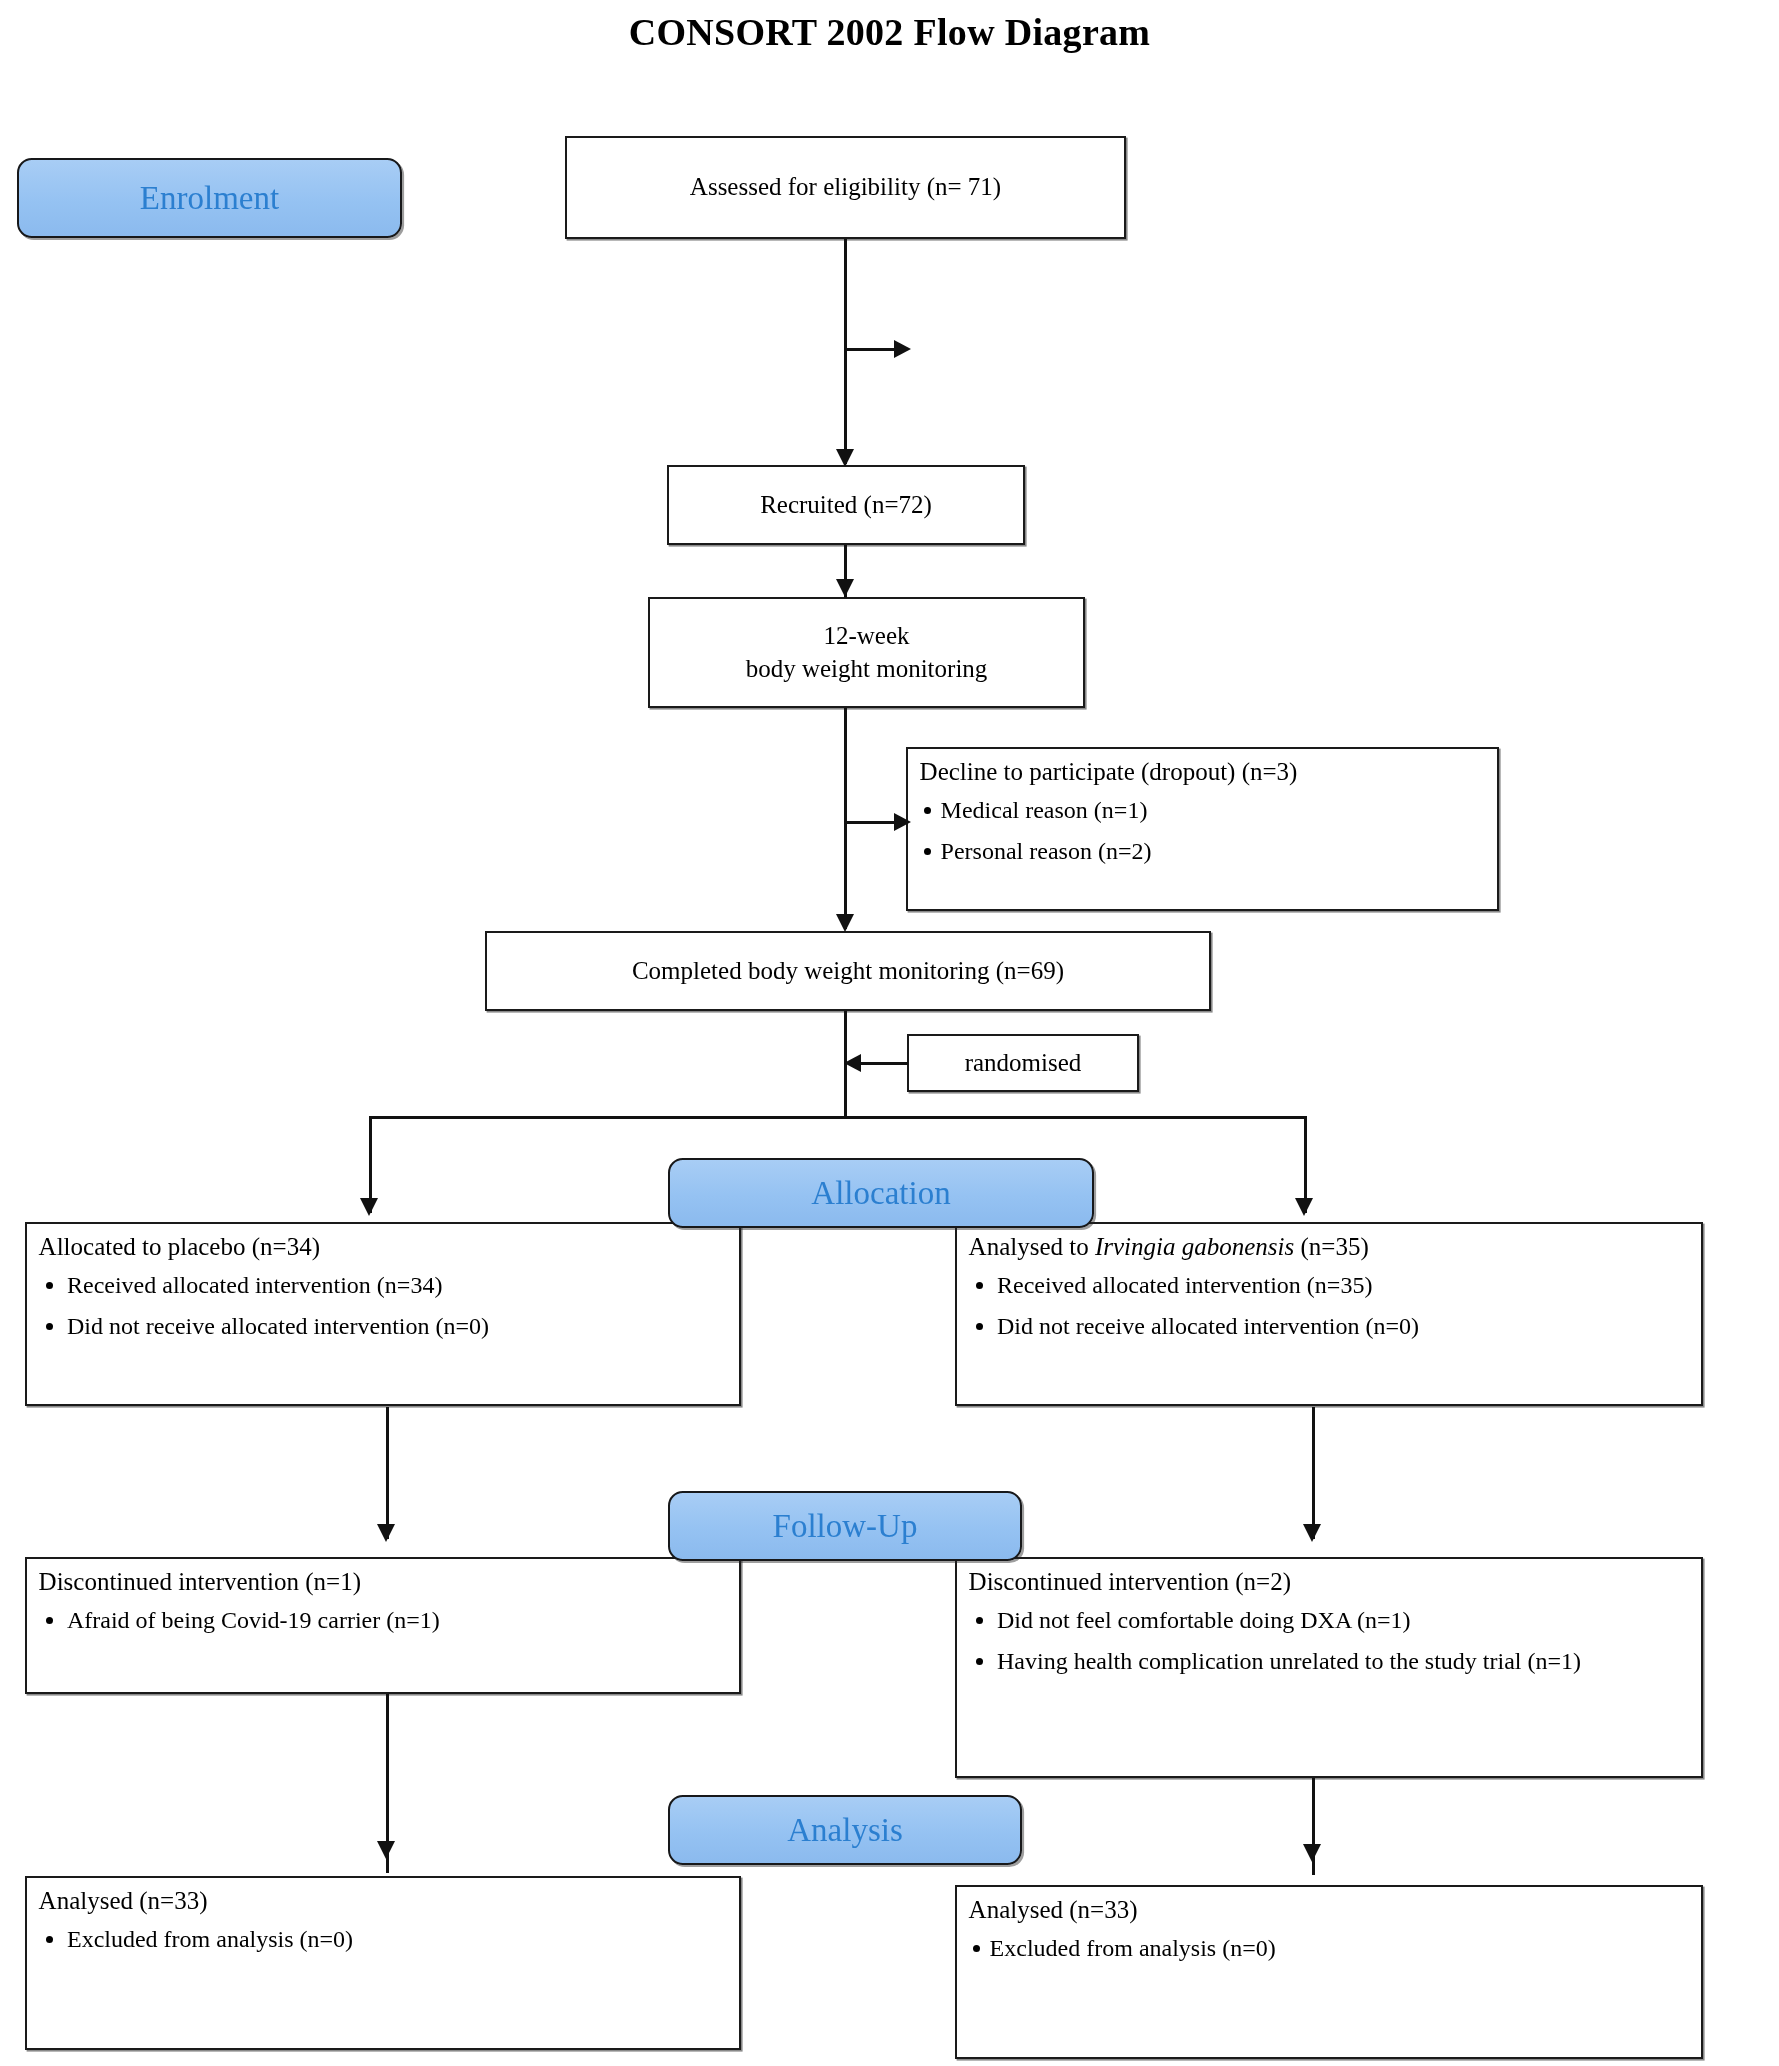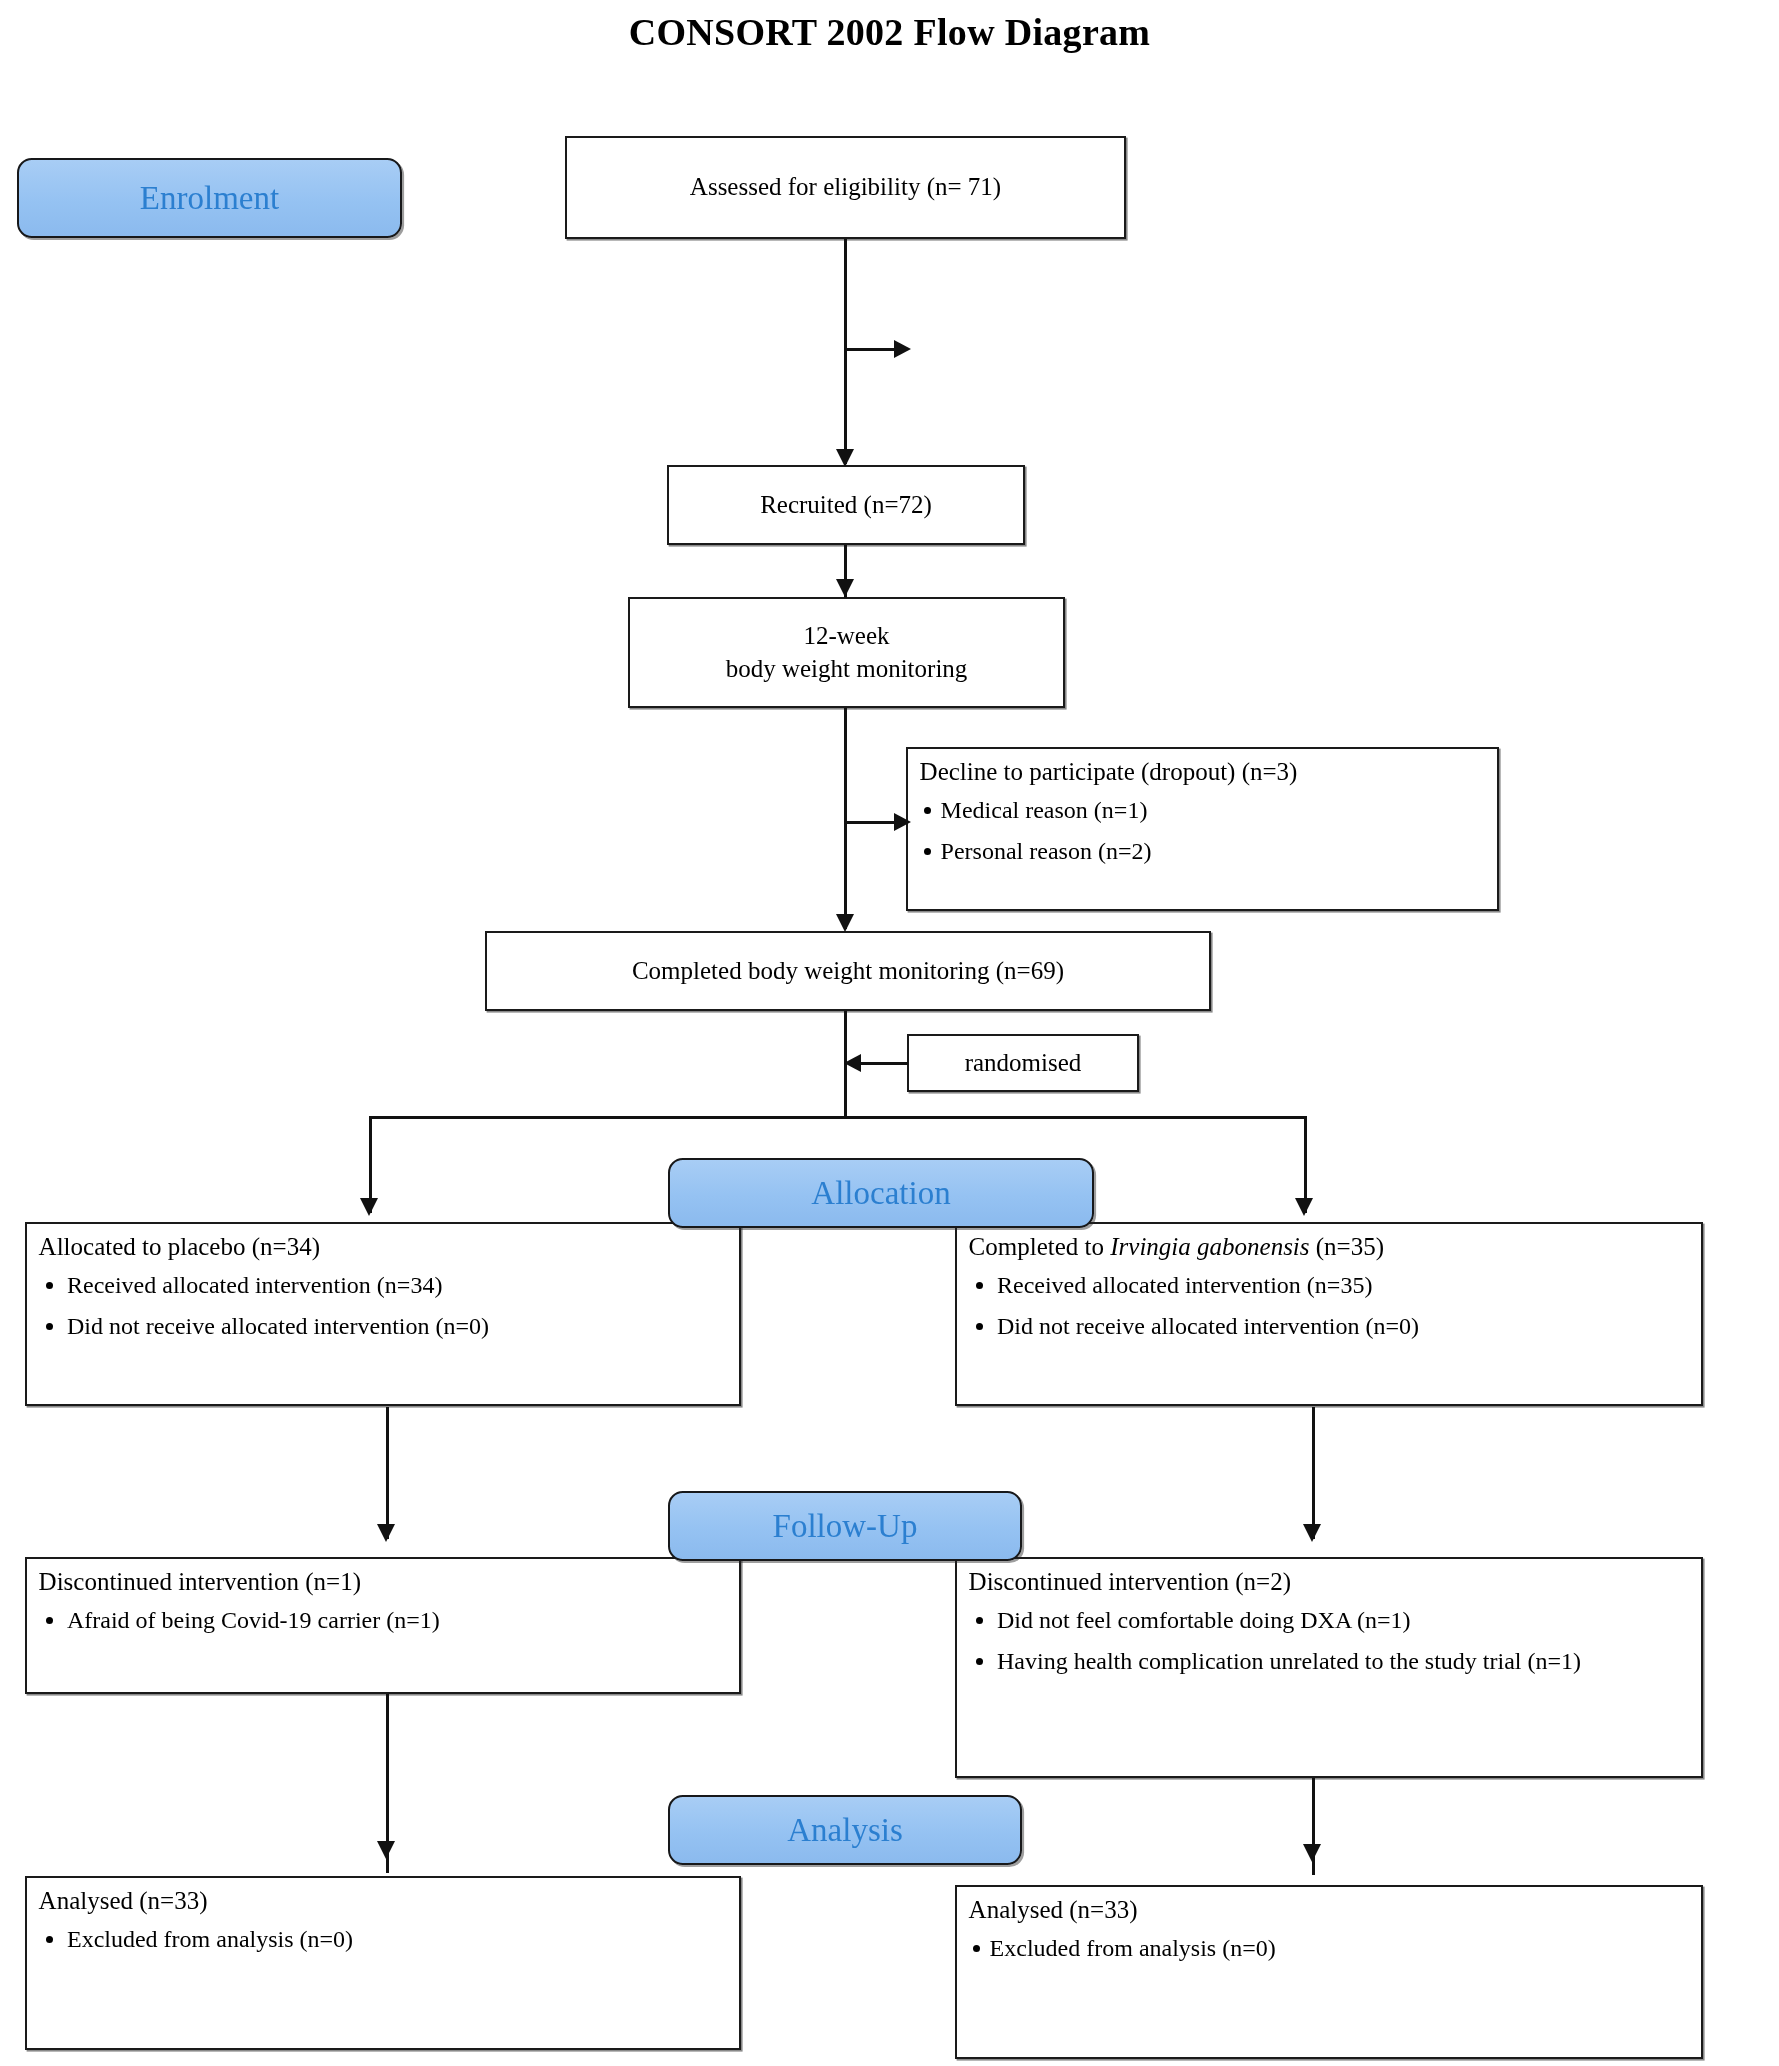--- a/index.html
+++ b/index.html
@@ -163,21 +163,21 @@
 
   <div class="box center vcenter" style="left:667px; top:465px; width:358px; height:80px;">
     <div class="box-inner">
       <span>Recruited (n=72)</span>
     </div>
   </div>
 
   <div class="vline" style="left:844px; top:545px; height:53px;"></div>
   <div class="arrow-down" style="left:836px; top:579px;"></div>
 
-  <div class="box center vcenter" style="left:628px; top:597px; width:437px; height:111px;">
+  <div class="box center vcenter" style="left:648px; top:597px; width:437px; height:111px;">
     <div class="box-inner">
       <div>12-week</div>
       <div>body weight monitoring</div>
     </div>
   </div>
 
   <div class="vline" style="left:844px; top:708px; height:221px;"></div>
   <div class="arrow-down" style="left:836px; top:914px;"></div>
 
   <div class="hline" style="left:844px; top:821px; width:53px;"></div>
@@ -241,21 +241,21 @@
           <span class="bullet-dot"></span>
           <span>Did not receive allocated intervention (n=0)</span>
         </li>
       </ul>
     </div>
   </div>
 
   <div class="box" style="left:955px; top:1222px; width:748px; height:184px;">
     <div class="box-inner">
       <div class="headline">
-        <span>Completed to </span><span class="italic">Irvingia gabonensis</span><span> (n=35)</span>
+        <span>Analysed to </span><span class="italic">Irvingia gabonensis</span><span> (n=35)</span>
       </div>
       <ul class="bullets">
         <li>
           <span class="bullet-dot"></span>
           <span>Received allocated intervention (n=35)</span>
         </li>
         <li>
           <span class="bullet-dot"></span>
           <span>Did not receive allocated intervention (n=0)</span>
         </li>

